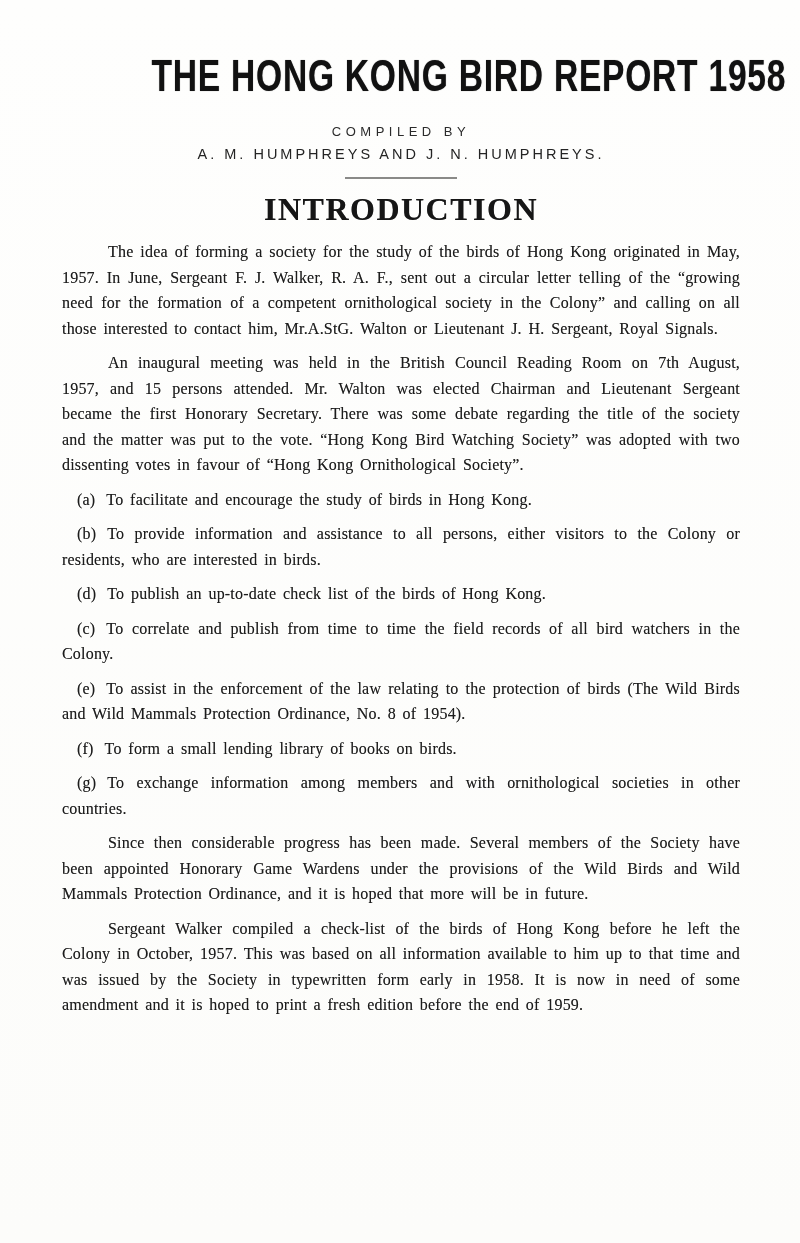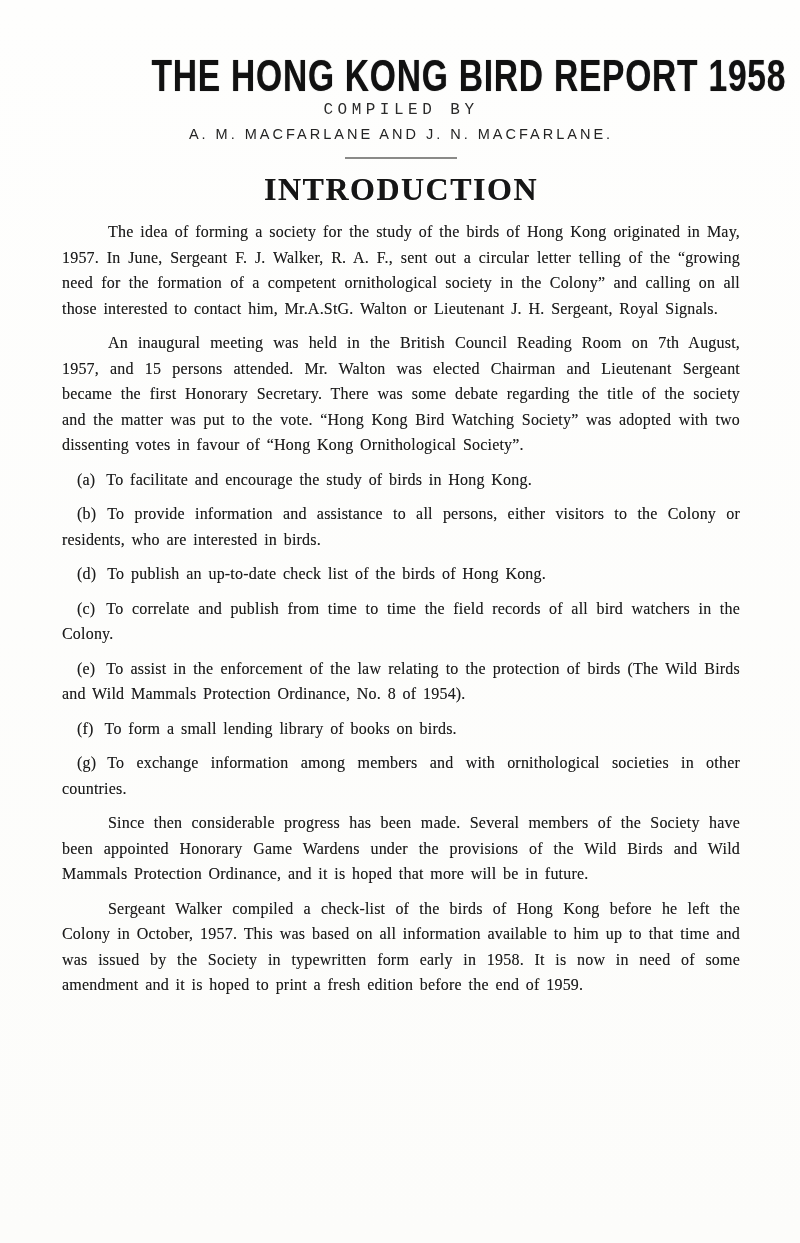--- a/index.html
+++ b/index.html
@@ -31,23 +31,23 @@
     font-weight: bold;
     font-size: 43px;
     letter-spacing: 1px;
     white-space: nowrap;
     transform: scale(0.78, 1.04);
     transform-origin: center top;
     color: #111;
     text-shadow: 0 0 1px rgba(0,0,0,0.55);
   }
   .compiled-by {
-    margin-top: 1px;
-    font-family: Liberation Mono, monospace;
-    font-size: 16px;
+    margin-top: 24px;
+    font-family: Liberation Sans, sans-serif;
+    font-size: 13px;
     letter-spacing: 4.5px;
     color: #2b2b2b;
   }
   .authors {
     margin-top: 7px;
     font-family: "Liberation Sans", sans-serif;
     font-size: 14.5px;
     letter-spacing: 3px;
     color: #242424;
   }
@@ -88,21 +88,21 @@
   .obj-label { margin-right: 11px; }
   .para:last-child { margin-bottom: 16px; }
 </style>
 </head>
 <body>
 
 <div class="page">
   <header class="masthead">
     <h1 class="title"><span class="title-inner">THE HONG KONG BIRD REPORT 1958</span></h1>
     <div class="compiled-by">COMPILED BY</div>
-    <div class="authors">A. M. MACFARLANE AND J. N. MACFARLANE.</div>
+    <div class="authors">A. M. HUMPHREYS AND J. N. HUMPHREYS.</div>
     <div class="rule"></div>
   </header>
 
   <h2 class="section-heading">INTRODUCTION</h2>
 
   <article class="body-text">
     <p class="para">The idea of forming a society for the study of the birds of Hong Kong originated in May, 1957. In June, Sergeant F. J. Walker, R. A. F., sent out a circular letter telling of the “growing need for the formation of a competent ornithological society in the Colony” and calling on all those interested to contact him, Mr.A.StG. Walton or Lieutenant J. H. Sergeant, Royal Signals.</p>
     <p class="para">An inaugural meeting was held in the British Council Reading Room on 7th August, 1957, and 15 persons attended. Mr. Walton was elected Chairman and Lieutenant Sergeant became the first Honorary Secretary. There was some debate regarding the title of the society and the matter was put to the vote. “Hong Kong Bird Watching Society” was adopted with two dissenting votes in favour of “Hong Kong Ornithological Society”.</p>
 
     <p class="object-item"><span class="obj-label">(a)</span><span>To facilitate and encourage the study of birds in Hong Kong.</span></p>

